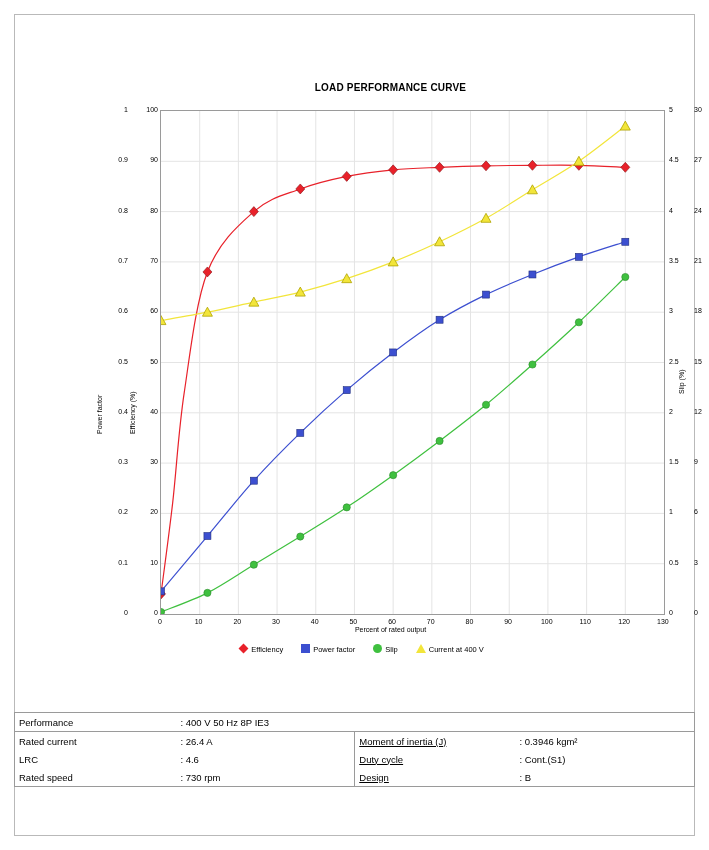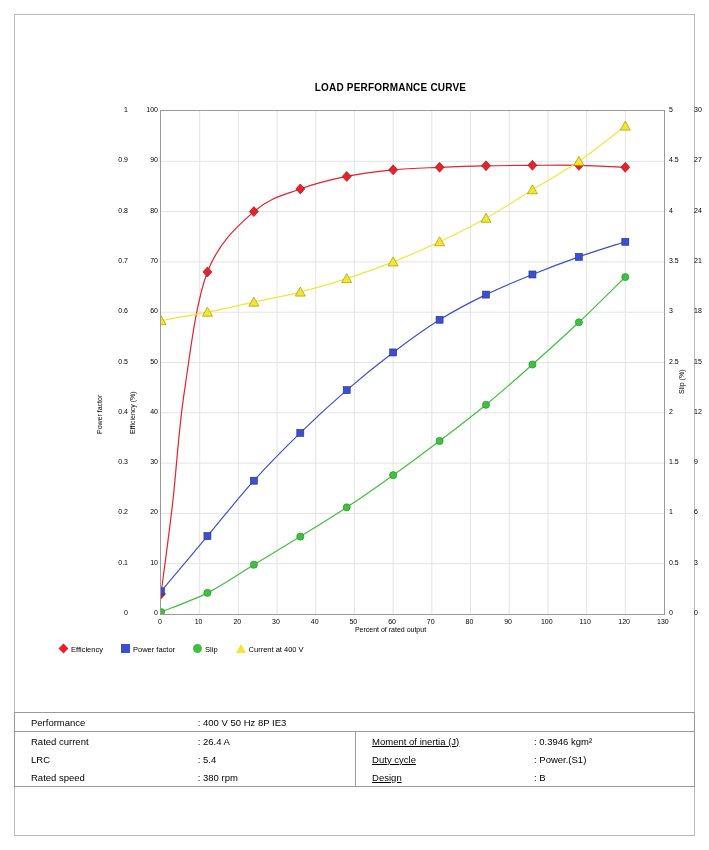--- a/index.html
+++ b/index.html
@@ -10,32 +10,32 @@
   .chart-title{position:absolute;left:0;top:68px;width:681px;text-align:center;font-size:10px;font-weight:bold;letter-spacing:.2px;}
 
   
   .plot{position:absolute;left:110px;top:96px;width:505px;height:505px;border:1px solid #9a9a9a;box-sizing:border-box;background:#fff;}
   .tick-lbl{position:absolute;font-size:7px;color:#000;white-space:nowrap;}
   .axis-title{position:absolute;font-size:7px;color:#000;white-space:nowrap;}
   .rot{transform:rotate(-90deg);transform-origin:left top;}
 
   .xaxis-title{position:absolute;left:0;top:612px;width:681px;text-align:center;font-size:7px;}
 
-  .legend{position:absolute;left:0;top:630px;width:623px;text-align:left;font-size:7.5px;}
+  .legend{position:absolute;left:0;top:630px;width:623px;text-align:center;font-size:7.5px;}
   .legend span.item{display:inline-block;margin:0 9px;white-space:nowrap;}
   .lg-mark{display:inline-block;width:9px;height:9px;vertical-align:-1px;margin-right:3px;}
   .m-diamond{background:#e8212a;transform:rotate(45deg) scale(.78);}
   .m-square{background:#3c4fd0;}
   .m-circle{background:#3fc03f;border-radius:50%;}
   .m-tri{width:0;height:0;background:none;border-left:5px solid transparent;border-right:5px solid transparent;border-bottom:9px solid #f2e53a;}
 
   
   .table-wrap{position:absolute;left:14px;top:712px;width:681px;height:124px;box-sizing:border-box;}
   table{border-collapse:collapse;width:681px;font-size:9.5px;}
-  td{border:0;padding:1px 16px;height:16px;vertical-align:middle;}
+  td{border:0;padding:1px 4px;height:16px;vertical-align:middle;}
   .perf-row td{border-top:1px solid #9a9a9a;border-bottom:1px solid #9a9a9a;}
   .tbl-outer{border:1px solid #9a9a9a;}
   .lbl{width:160px;}
   .val{width:180px;}
   .mid-sep{border-left:1px solid #9a9a9a;text-decoration:underline;}
 </style>
 </head>
 <body>
 
 <div id="page">
@@ -199,26 +199,26 @@
       </tbody>
         <tbody id="spec-body">
           <tr>
             <td class="lbl">Rated current</td>
             <td class="val">: 26.4 A</td>
             <td class="lbl mid-sep">Moment of inertia (J)</td>
             <td class="val">: 0.3946 kgm²</td>
           </tr>
           <tr>
             <td class="lbl">LRC</td>
-            <td class="val">: 5.4</td>
+            <td class="val">: 4.6</td>
             <td class="lbl mid-sep">Duty cycle</td>
-            <td class="val">: Power.(S1)</td>
+            <td class="val">: Cont.(S1)</td>
           </tr>
           <tr>
             <td class="lbl">Rated speed</td>
-            <td class="val">: 380 rpm</td>
+            <td class="val">: 730 rpm</td>
             <td class="lbl mid-sep">Design</td>
             <td class="val">: B</td>
           </tr>
         </tbody>
     </table>
   </div>
 </div>
 
 </body></html>

